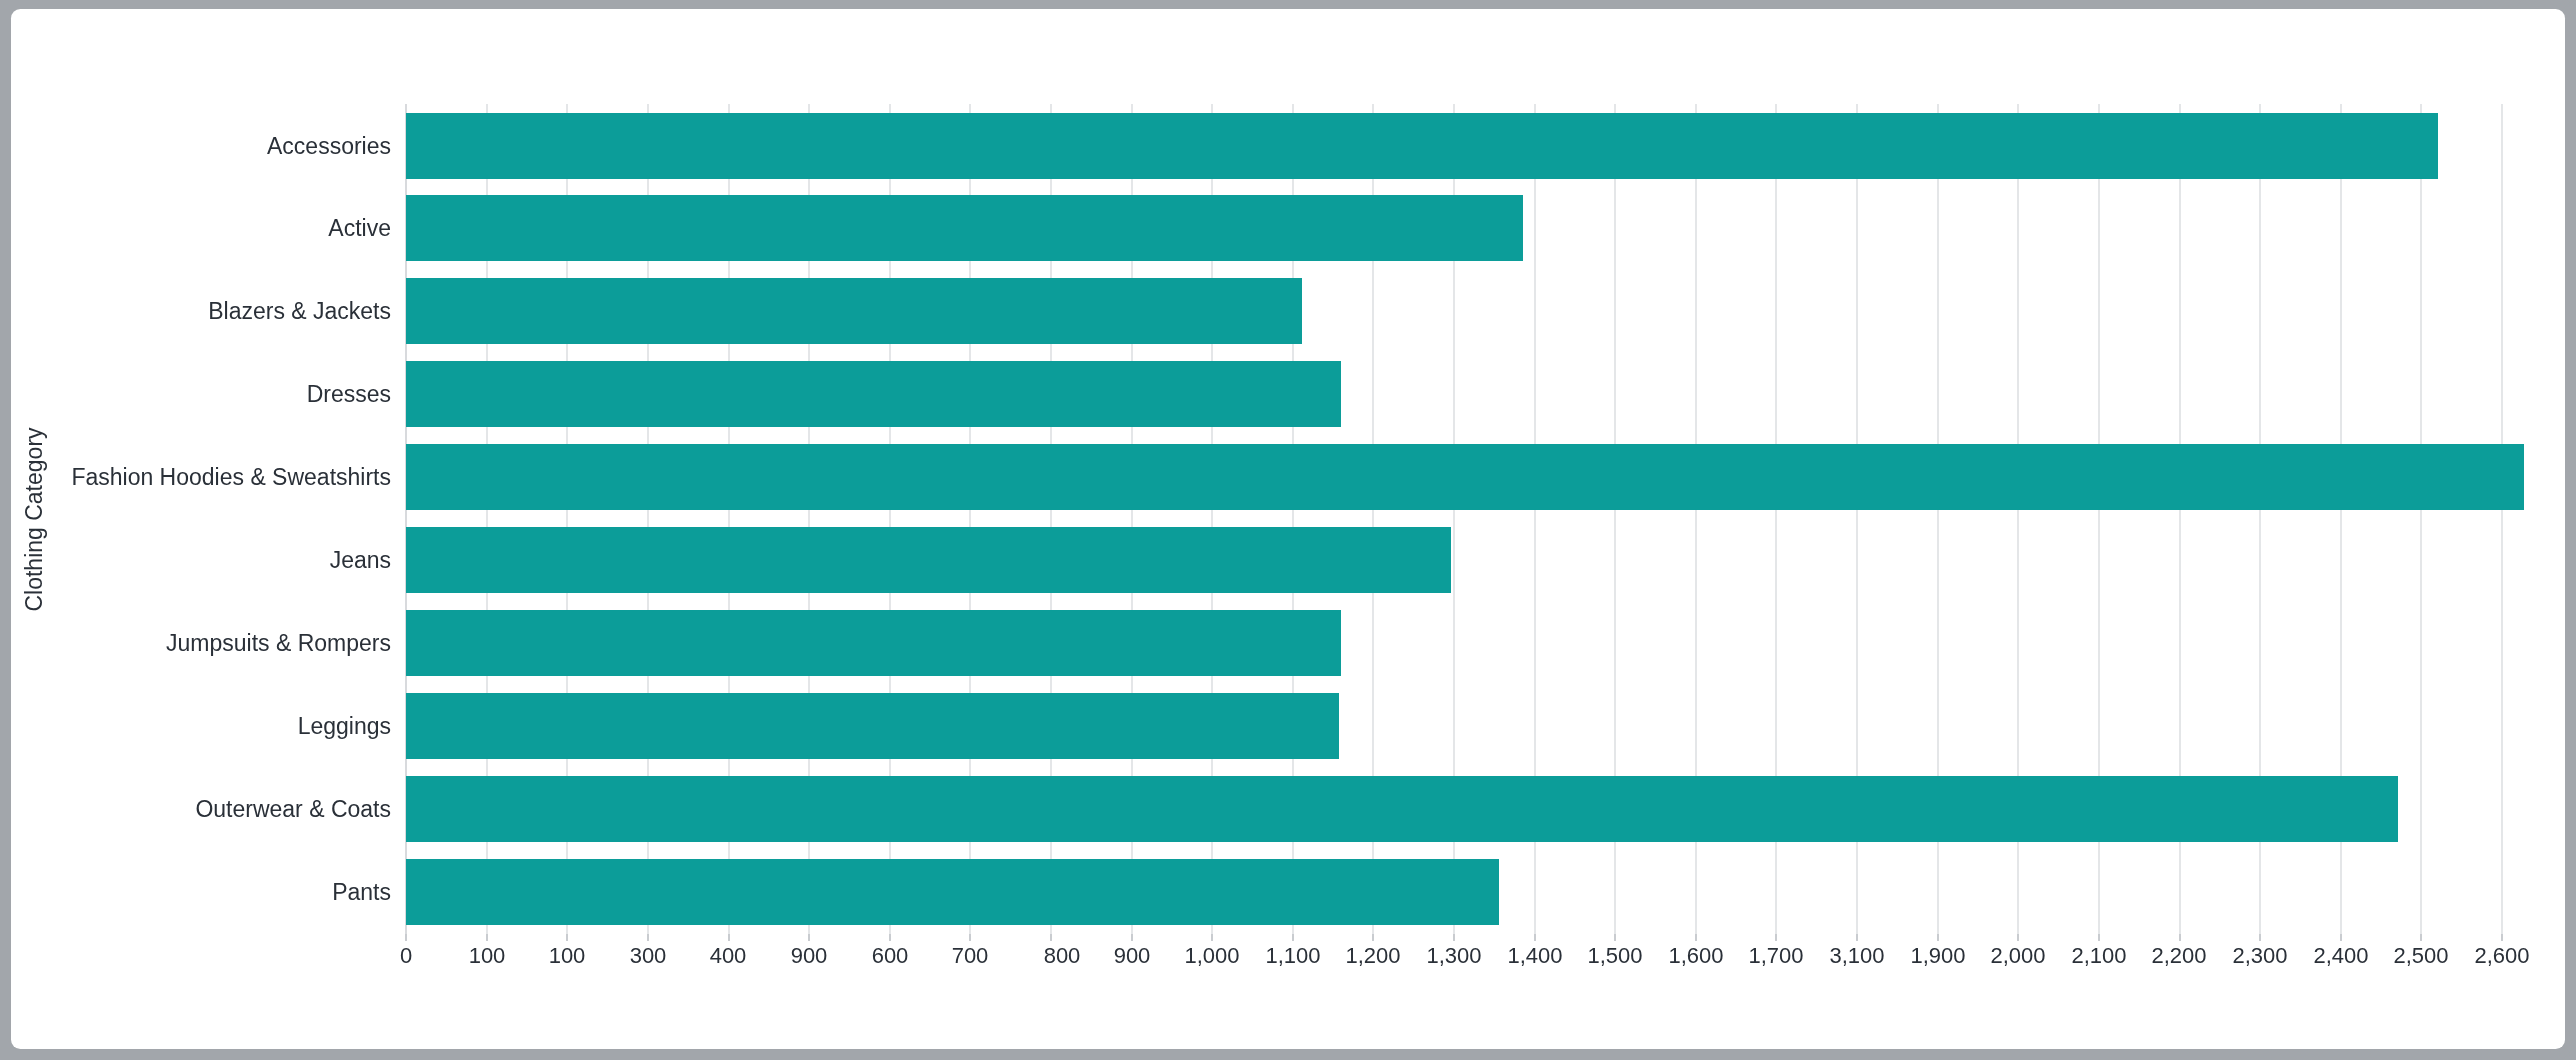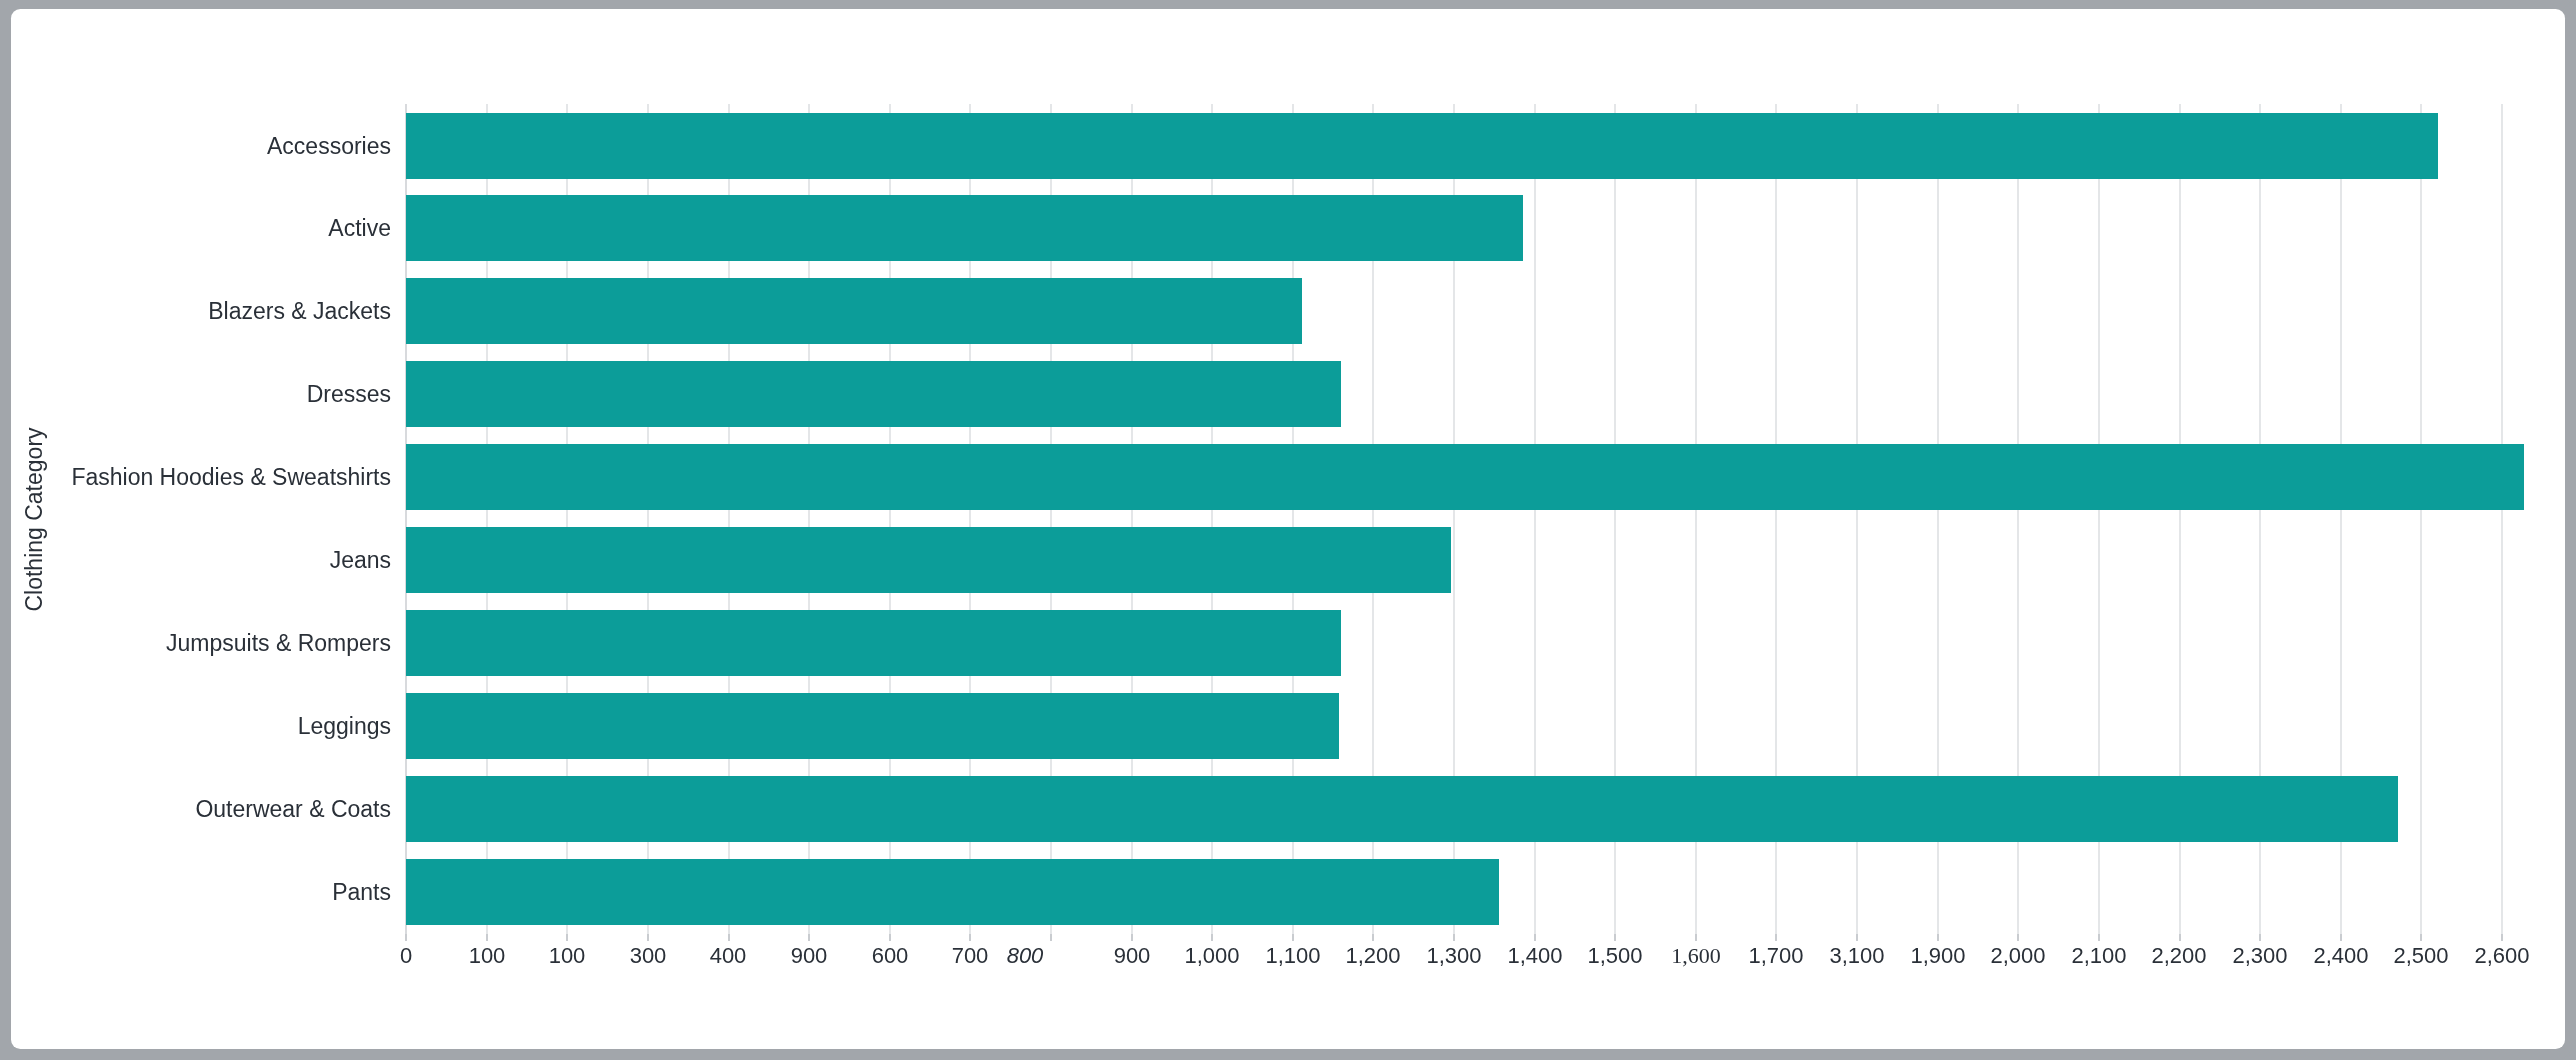--- a/index.html
+++ b/index.html
@@ -219,37 +219,37 @@
           <div class="tick-label" style="left: 242px;">300</div>
           <div class="tick-mark" style="left: 322px;"></div>
           <div class="tick-label" style="left: 322px;">400</div>
           <div class="tick-mark" style="left: 402px;"></div>
           <div class="tick-label" style="left: 403px;">900</div>
           <div class="tick-mark" style="left: 483px;"></div>
           <div class="tick-label" style="left: 484px;">600</div>
           <div class="tick-mark" style="left: 563px;"></div>
           <div class="tick-label" style="left: 564px;">700</div>
           <div class="tick-mark" style="left: 644px;"></div>
-          <div class="tick-label" style="left: 619px; font-style: italic;">800</div>
+          <div class="tick-label" style="left: 656px;">800</div>
           <div class="tick-mark" style="left: 725px;"></div>
           <div class="tick-label" style="left: 726px;">900</div>
           <div class="tick-mark" style="left: 805px;"></div>
           <div class="tick-label" style="left: 806px;">1,000</div>
           <div class="tick-mark" style="left: 886px;"></div>
           <div class="tick-label" style="left: 887px;">1,100</div>
           <div class="tick-mark" style="left: 966px;"></div>
           <div class="tick-label" style="left: 967px;">1,200</div>
           <div class="tick-mark" style="left: 1047px;"></div>
           <div class="tick-label" style="left: 1048px;">1,300</div>
           <div class="tick-mark" style="left: 1128px;"></div>
           <div class="tick-label" style="left: 1129px;">1,400</div>
           <div class="tick-mark" style="left: 1208px;"></div>
           <div class="tick-label" style="left: 1209px;">1,500</div>
           <div class="tick-mark" style="left: 1289px;"></div>
-          <div class="tick-label" style="left: 1290px; font-family: Liberation Serif, serif;">1,600</div>
+          <div class="tick-label" style="left: 1290px;">1,600</div>
           <div class="tick-mark" style="left: 1369px;"></div>
           <div class="tick-label" style="left: 1370px;">1,700</div>
           <div class="tick-mark" style="left: 1450px;"></div>
           <div class="tick-label" style="left: 1451px;">3,100</div>
           <div class="tick-mark" style="left: 1531px;"></div>
           <div class="tick-label" style="left: 1532px;">1,900</div>
           <div class="tick-mark" style="left: 1611px;"></div>
           <div class="tick-label" style="left: 1612px;">2,000</div>
           <div class="tick-mark" style="left: 1692px;"></div>
           <div class="tick-label" style="left: 1693px;">2,100</div>

